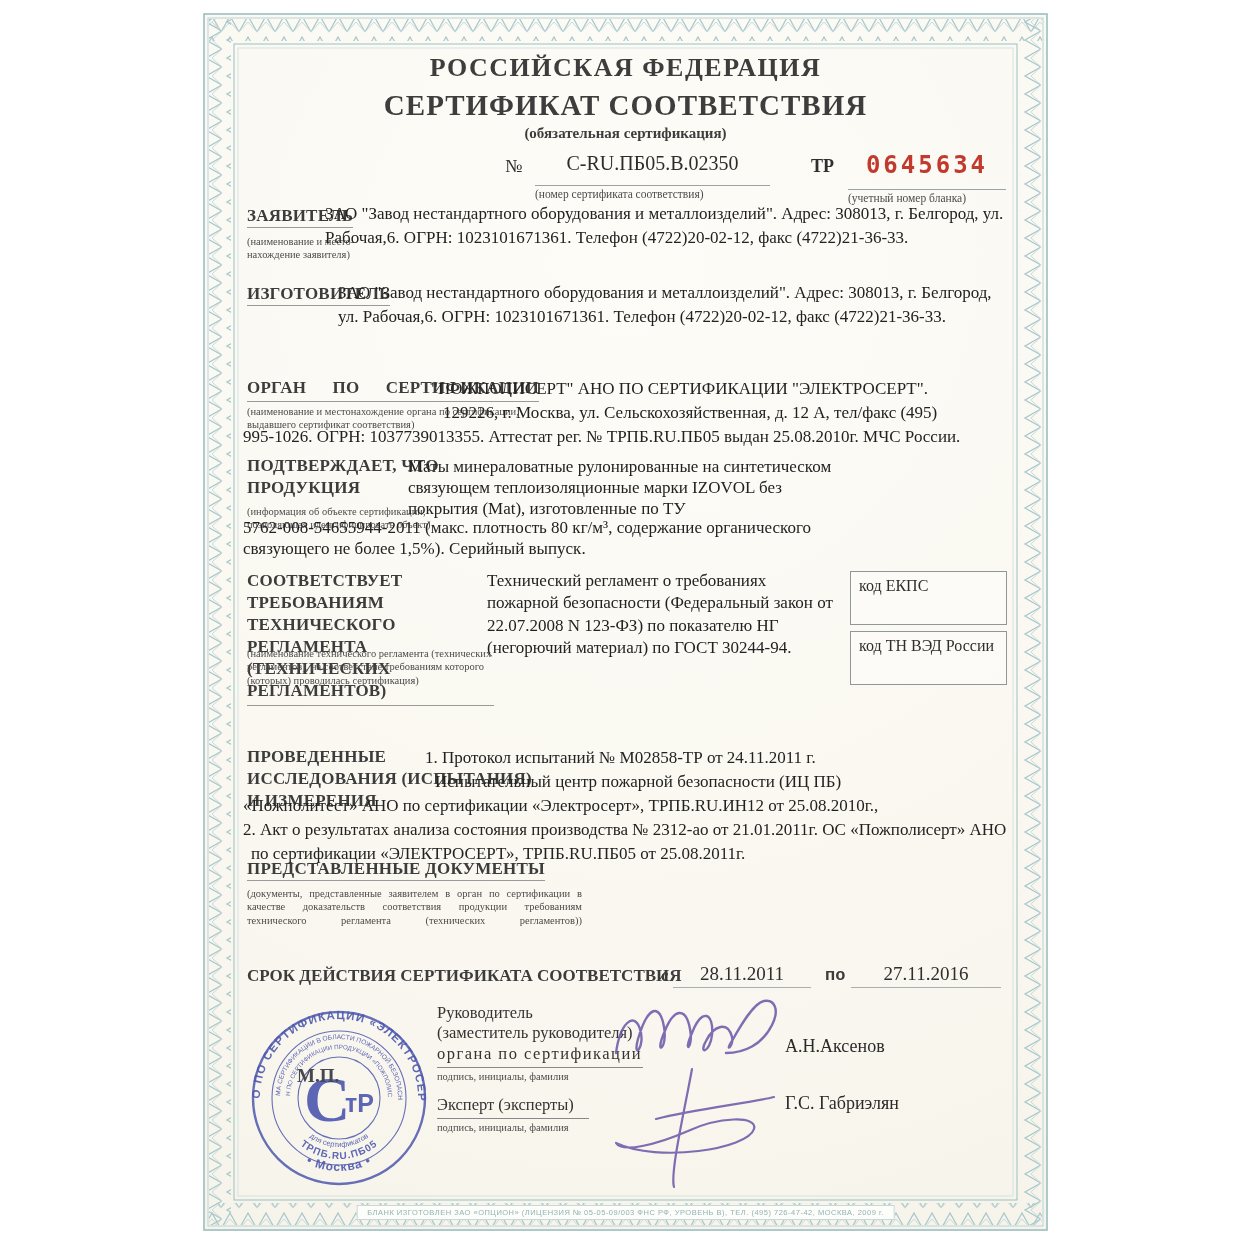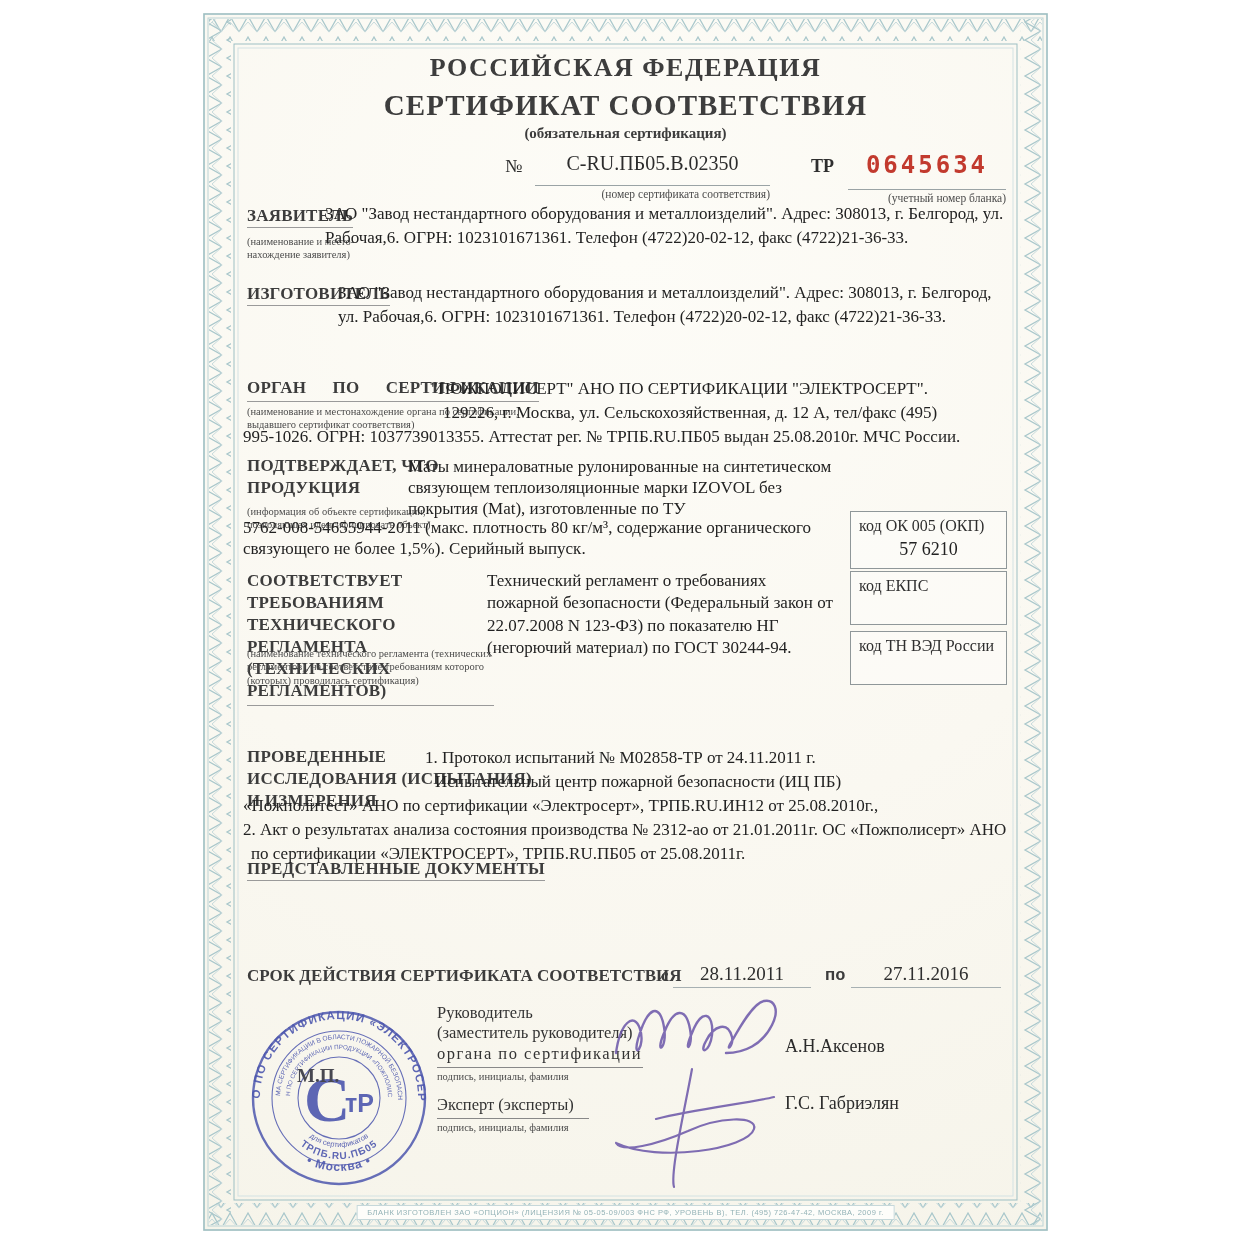--- a/index.html
+++ b/index.html
@@ -7,21 +7,21 @@
           font-family:"Liberation Serif",serif;color:#2e2e2e;}
   .page{position:absolute;left:203px;top:13px;width:845px;height:1218px;
         background:radial-gradient(circle at 50% 20%, #fdfcf7 0%, #faf8f1 55%, #f6f4ea 100%);}
   .abs{position:absolute;}
   .ctr{left:0;width:100%;text-align:center;}
   .country{font-size:26px;font-weight:bold;letter-spacing:1.5px;color:#3d3d3d;}
   .title{font-size:29px;font-weight:bold;letter-spacing:1px;color:#3d3d3d;}
   .subtitle{font-size:15px;font-weight:bold;color:#3d3d3d;}
   .field-val{display:block;text-align:center;border-bottom:1px solid #9aa3a5;padding-bottom:10px;
              font-size:20px;color:#2c2c2c;}
-  .field-cap{display:block;text-align:right;font-size:11.5px;color:#4c4c4c;padding-top:2px;}
+  .field-cap{display:block;text-align:left;font-size:11.5px;color:#4c4c4c;padding-top:2px;}
   .red-num{color:#c23a2e;font-family:"DejaVu Sans Mono",monospace;font-weight:bold;letter-spacing:3px;font-size:24px;}
   .lbl{font-size:17px;font-weight:bold;color:#3c3c3c;letter-spacing:.2px;line-height:1.3;}
   .u-lbl{border-bottom:1px solid #9a9a9a;padding-bottom:2px;}
   .just{text-align:justify;text-align-last:justify;}
   .sub{font-size:10.5px;color:#4c4c4c;line-height:1.28;}
   .val{font-size:17px;color:#222;line-height:1.42;}
   .val-tight{line-height:1.24;}
   .nowrap{white-space:nowrap;}
   .codebox{position:absolute;left:647px;width:155px;border:1px solid #8f9799;background:rgba(255,255,255,.35);}
   .codebox .cb-l{display:block;font-size:16px;color:#2f2f2f;padding:5px 0 0 8px;}
@@ -90,24 +90,20 @@
   <div class="abs sub" style="left:44px;top:392px;width:300px;">(наименование и местонахождение органа по сертификации, выдавшего сертификат соответствия)</div>
   <div class="abs val nowrap" style="left:228px;top:364px;">"ПОЖПОЛИСЕРТ" АНО ПО СЕРТИФИКАЦИИ "ЭЛЕКТРОСЕРТ".</div>
   <div class="abs val nowrap" style="left:240px;top:388px;">129226, г. Москва, ул. Сельскохозяйственная, д. 12 А, тел/факс (495)</div>
   <div class="abs val nowrap" style="left:40px;top:412px;">995-1026. ОГРН: 1037739013355. Аттестат рег. № ТРПБ.RU.ПБ05 выдан 25.08.2010г. МЧС России.</div>
 
   <div class="abs lbl" style="left:44px;top:442px;width:215px;"><span class="u-lbl" style="border-bottom:none;">ПОДТВЕРЖДАЕТ, ЧТО ПРОДУКЦИЯ</span></div>
   <div class="abs sub" style="left:44px;top:492px;width:200px;">(информация об объекте сертификации, позволяющая идентифицировать объект)</div>
   <div class="abs val val-tight" style="left:205px;top:443px;width:432px;">Маты минераловатные рулонированные на синтетическом связующем теплоизоляционные марки IZOVOL без покрытия (Mat), изготовленные по ТУ</div>
   <div class="abs val val-tight" style="left:40px;top:504px;width:630px;">5762-008-54655944-2011 (макс. плотность 80 кг/м³, содержание органического связующего не более 1,5%). Серийный выпуск.</div>
 
-  <div class="codebox" style="top:498px;height:56px;">
-    <span class="cb-l">код ОК 005 (ОКП)</span>
-    <span class="cb-v">57 6210</span>
-  </div>
   <div class="codebox" style="top:558px;height:52px;">
     <span class="cb-l">код ЕКПС</span>
     <span class="cb-v"></span>
   </div>
   <div class="codebox" style="top:618px;height:52px;">
     <span class="cb-l">код ТН ВЭД России</span>
     <span class="cb-v"></span>
   </div>
 
   <div class="abs lbl just u-lbl" style="left:44px;top:557px;width:247px;">СООТВЕТСТВУЕТ ТРЕБОВАНИЯМ ТЕХНИЧЕСКОГО РЕГЛАМЕНТА (ТЕХНИЧЕСКИХ РЕГЛАМЕНТОВ)</div>
@@ -115,20 +111,21 @@
   <div class="abs val val-tight" style="left:284px;top:557px;width:348px;line-height:1.32;">Технический регламент о требованиях пожарной безопасности (Федеральный закон от 22.07.2008 N 123-ФЗ) по показателю НГ (негорючий материал) по ГОСТ 30244-94.</div>
 
   <div class="abs lbl" style="left:44px;top:733px;width:288px;">ПРОВЕДЕННЫЕ ИССЛЕДОВАНИЯ (ИСПЫТАНИЯ) И ИЗМЕРЕНИЯ</div>
   <div class="abs val nowrap" style="left:222px;top:733px;">1. Протокол испытаний № М02858-ТР от 24.11.2011 г.</div>
   <div class="abs val nowrap" style="left:232px;top:757px;">Испытательный центр пожарной безопасности (ИЦ ПБ)</div>
   <div class="abs val nowrap" style="left:40px;top:781px;">«Пожполитест» АНО по сертификации «Электросерт», ТРПБ.RU.ИН12 от 25.08.2010г.,</div>
   <div class="abs val nowrap" style="left:40px;top:805px;">2. Акт о результатах анализа состояния производства № 2312-ао от 21.01.2011г. ОС «Пожполисерт» АНО</div>
   <div class="abs val nowrap" style="left:48px;top:829px;">по сертификации «ЭЛЕКТРОСЕРТ», ТРПБ.RU.ПБ05 от 25.08.2011г.</div>
 
   <div class="abs lbl" style="left:44px;top:845px;"><span class="u-lbl">ПРЕДСТАВЛЕННЫЕ ДОКУМЕНТЫ</span></div>
+  <div class="abs sub just" style="left:44px;top:874px;width:335px;">(документы, представленные заявителем в орган по сертификации в качестве доказательств соответствия продукции требованиям технического регламента (технических регламентов))</div>
 
   <div class="abs small-word" style="left:44px;top:953px;">СРОК ДЕЙСТВИЯ СЕРТИФИКАТА СООТВЕТСТВИЯ</div>
   <div class="abs small-word" style="left:458px;top:953px;">с</div>
   <div class="abs" style="left:470px;top:950px;width:138px;">
     <span class="date-val">28.11.2011</span>
   </div>
   <div class="abs small-word" style="left:622px;top:953px;font-family:Liberation Mono, monospace;">по</div>
   <div class="abs" style="left:648px;top:950px;width:150px;">
     <span class="date-val">27.11.2016</span>
   </div>

